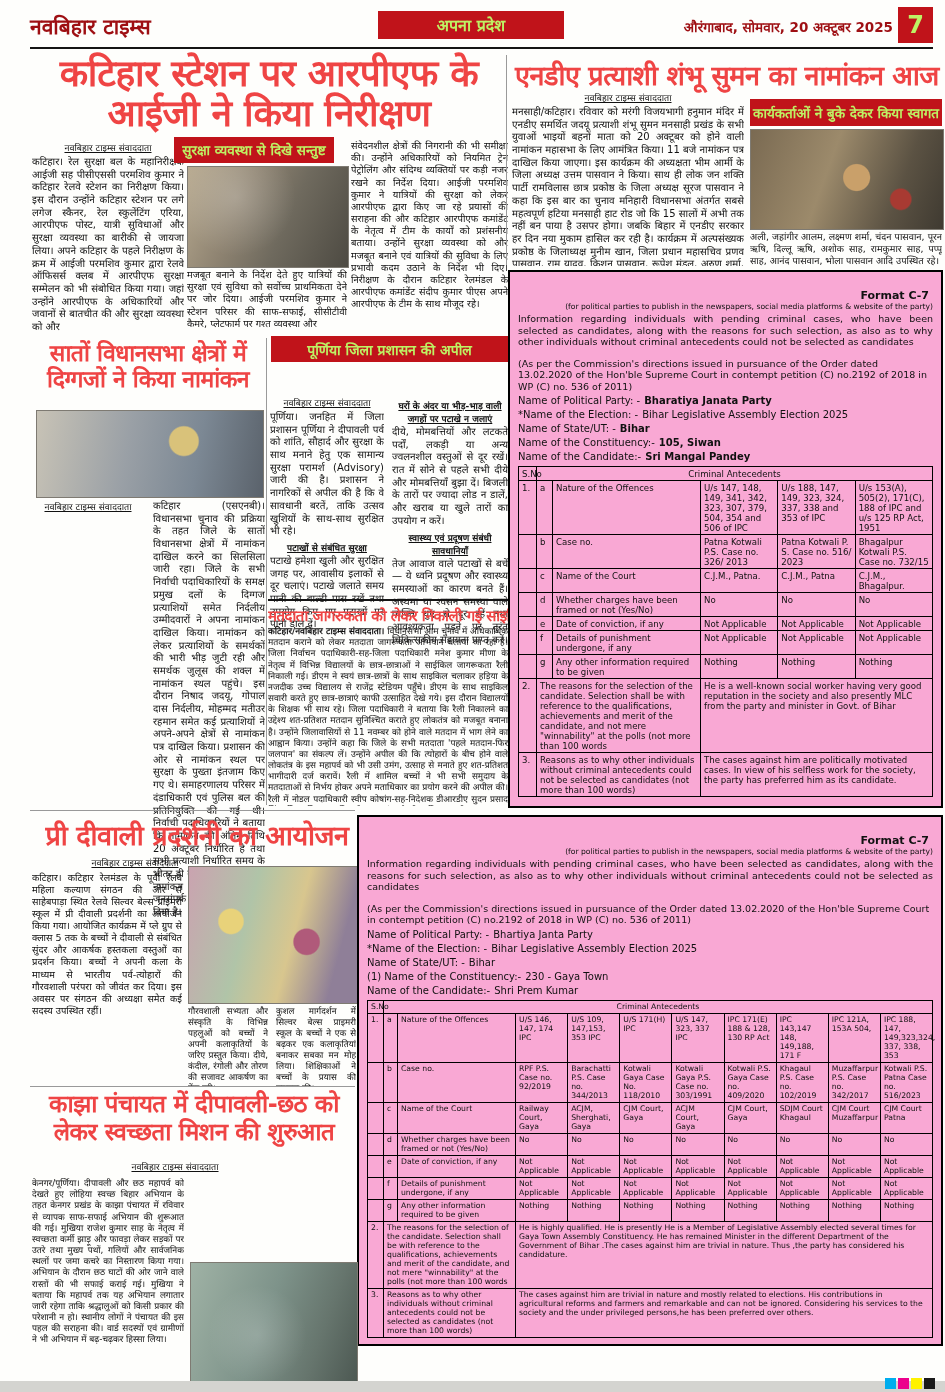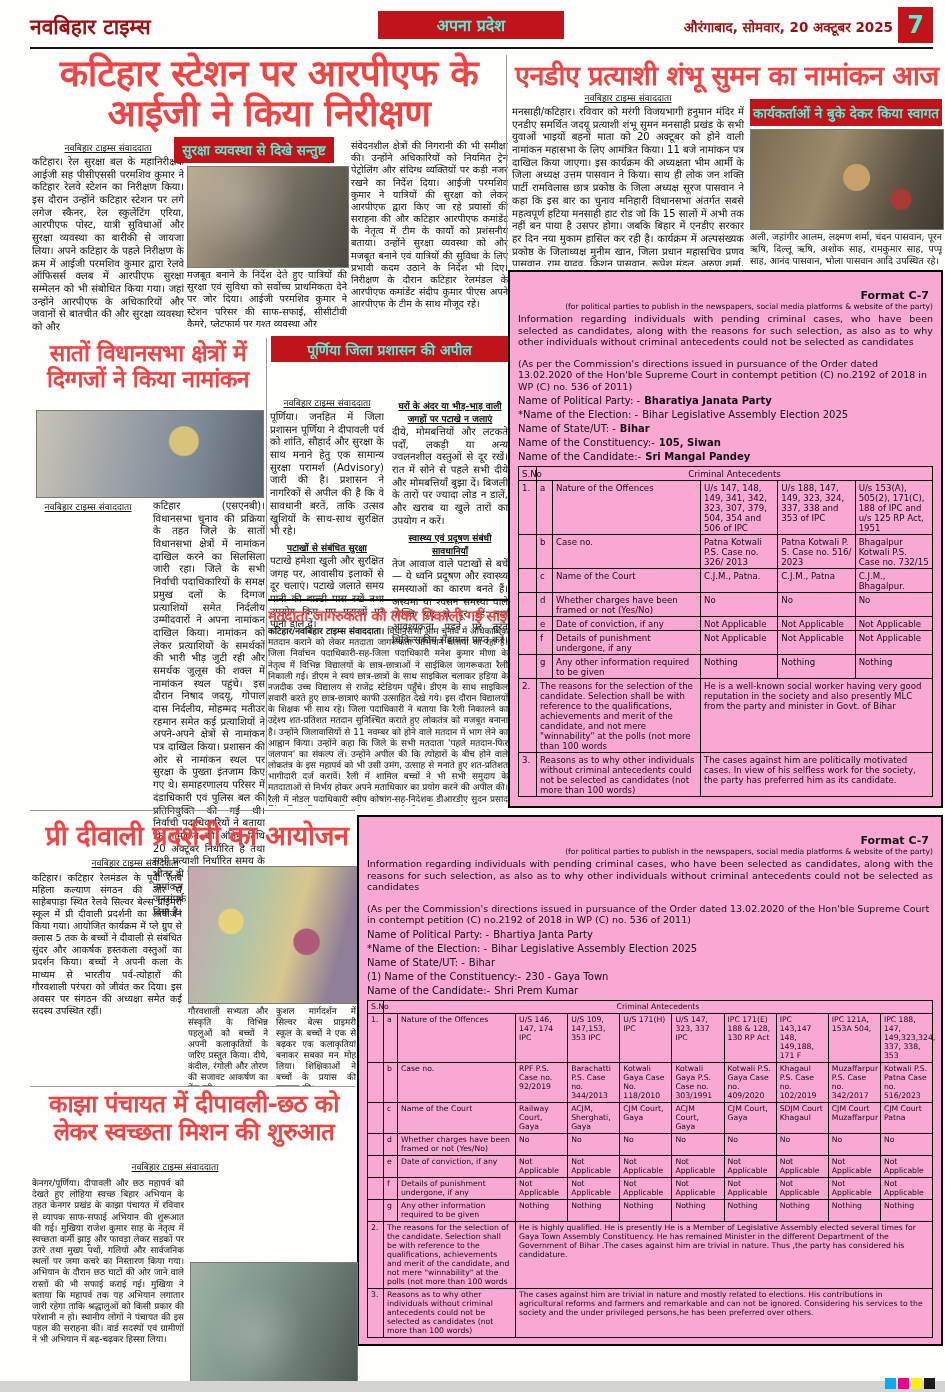--- a/index.html
+++ b/index.html
@@ -1,19 +1,19 @@
 <!DOCTYPE html>
 <html lang="hi" style="--accent: #c0131a; --highlight: #fcf3cc;"><head>
 <meta charset="utf-8">
 <style>
   html,body{margin:0;padding:0;background:#e9e7e2;}
   .page{position:relative;width:945px;height:1392px;margin:0 auto;background:#fefefc;
         font-family:"DejaVu Sans","Liberation Sans",sans-serif;color:#111;overflow:hidden;}
   .abs{position:absolute;}
-  .redbox{background:var(--accent,#c0131a);color:#5eead4;font-weight:bold;display:flex;align-items:center;justify-content:center;text-align:center;}
+  .redbox{background:var(--accent,#c0131a);color:#bef264;font-weight:bold;display:flex;align-items:center;justify-content:center;text-align:center;}
   .hrule{background:#141414;}
   .vrule{background:#9a9a9a;width:1px;}
   .headline{font-weight:800;color:#ef4444;text-align:center;letter-spacing:-0.5px;}
   .byline{font-size:9px;font-weight:normal;text-align:center;text-decoration:underline;margin-bottom:2px;}
   .body{font-size:10px;line-height:1.27;text-align:justify;overflow:hidden;}
   .b{font-weight:bold;}
   .subhead{font-weight:bold;text-align:center;text-decoration:underline;font-size:9px;margin:3px 0 1px;}
   .photo{border:1px solid #7e7a72;}
   
   #mast-name{left:30px;top:12px;font-size:21px;font-weight:800;color:#9e0f13;}

